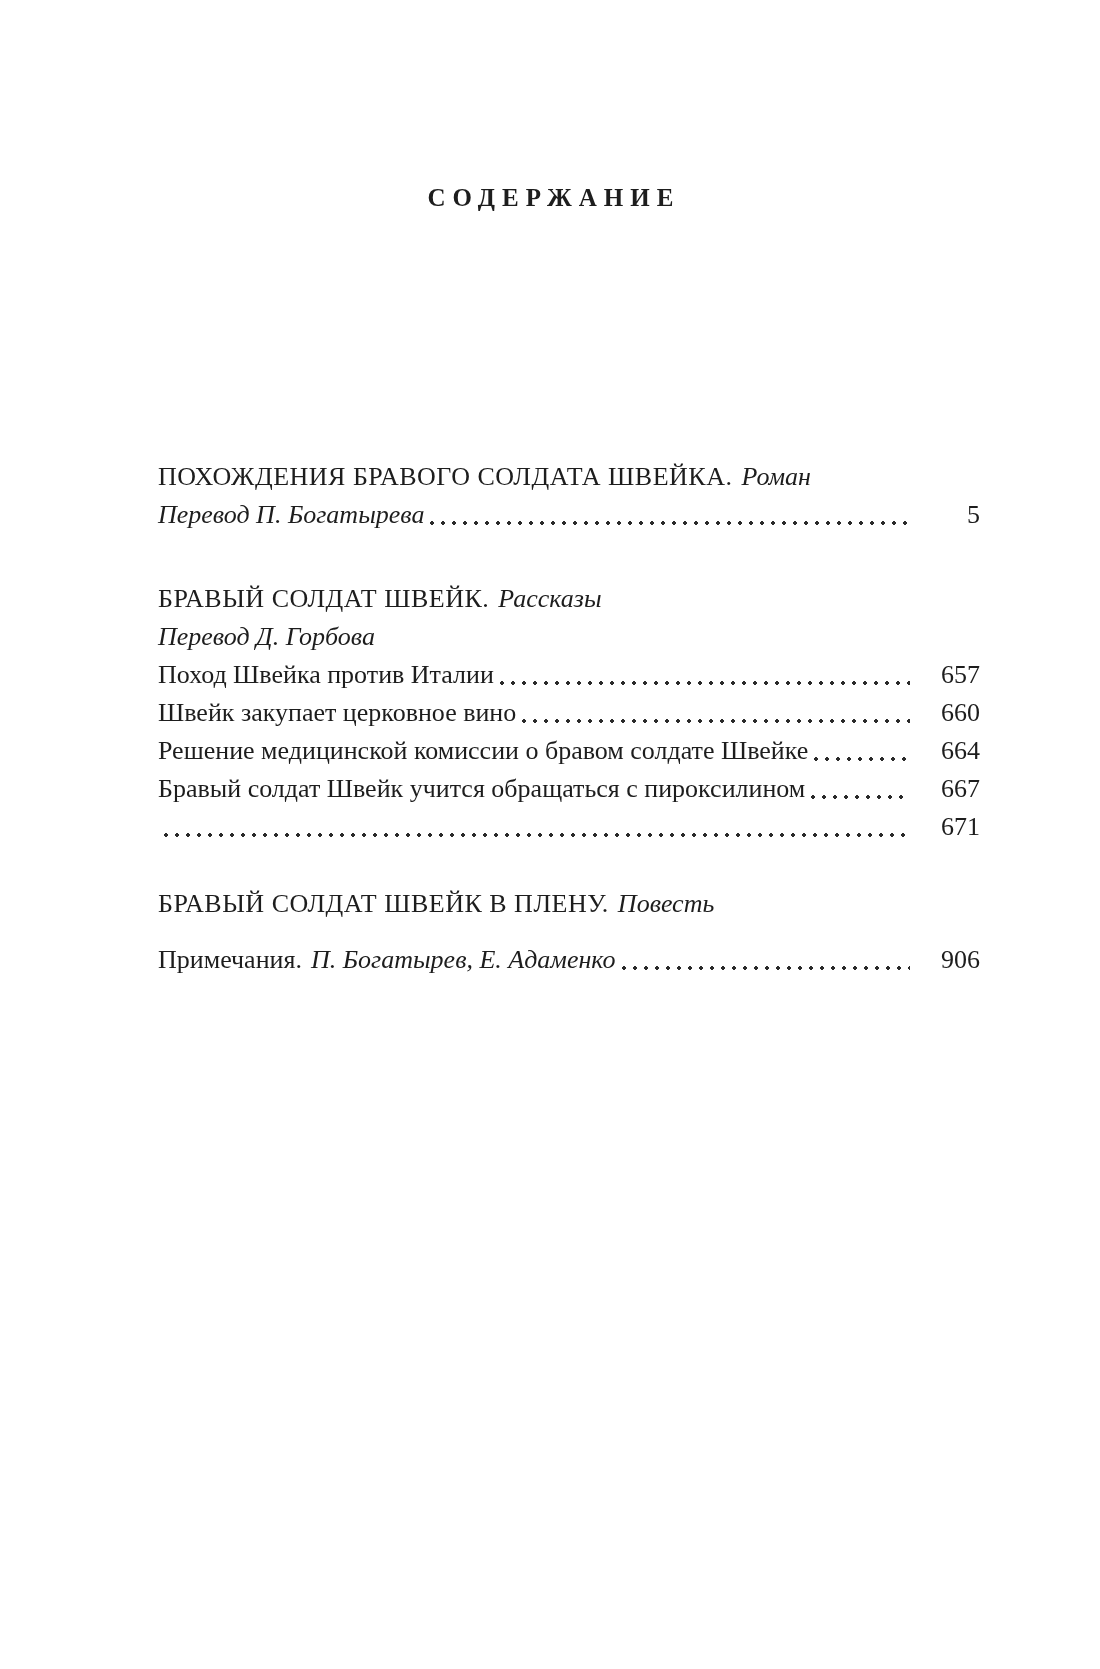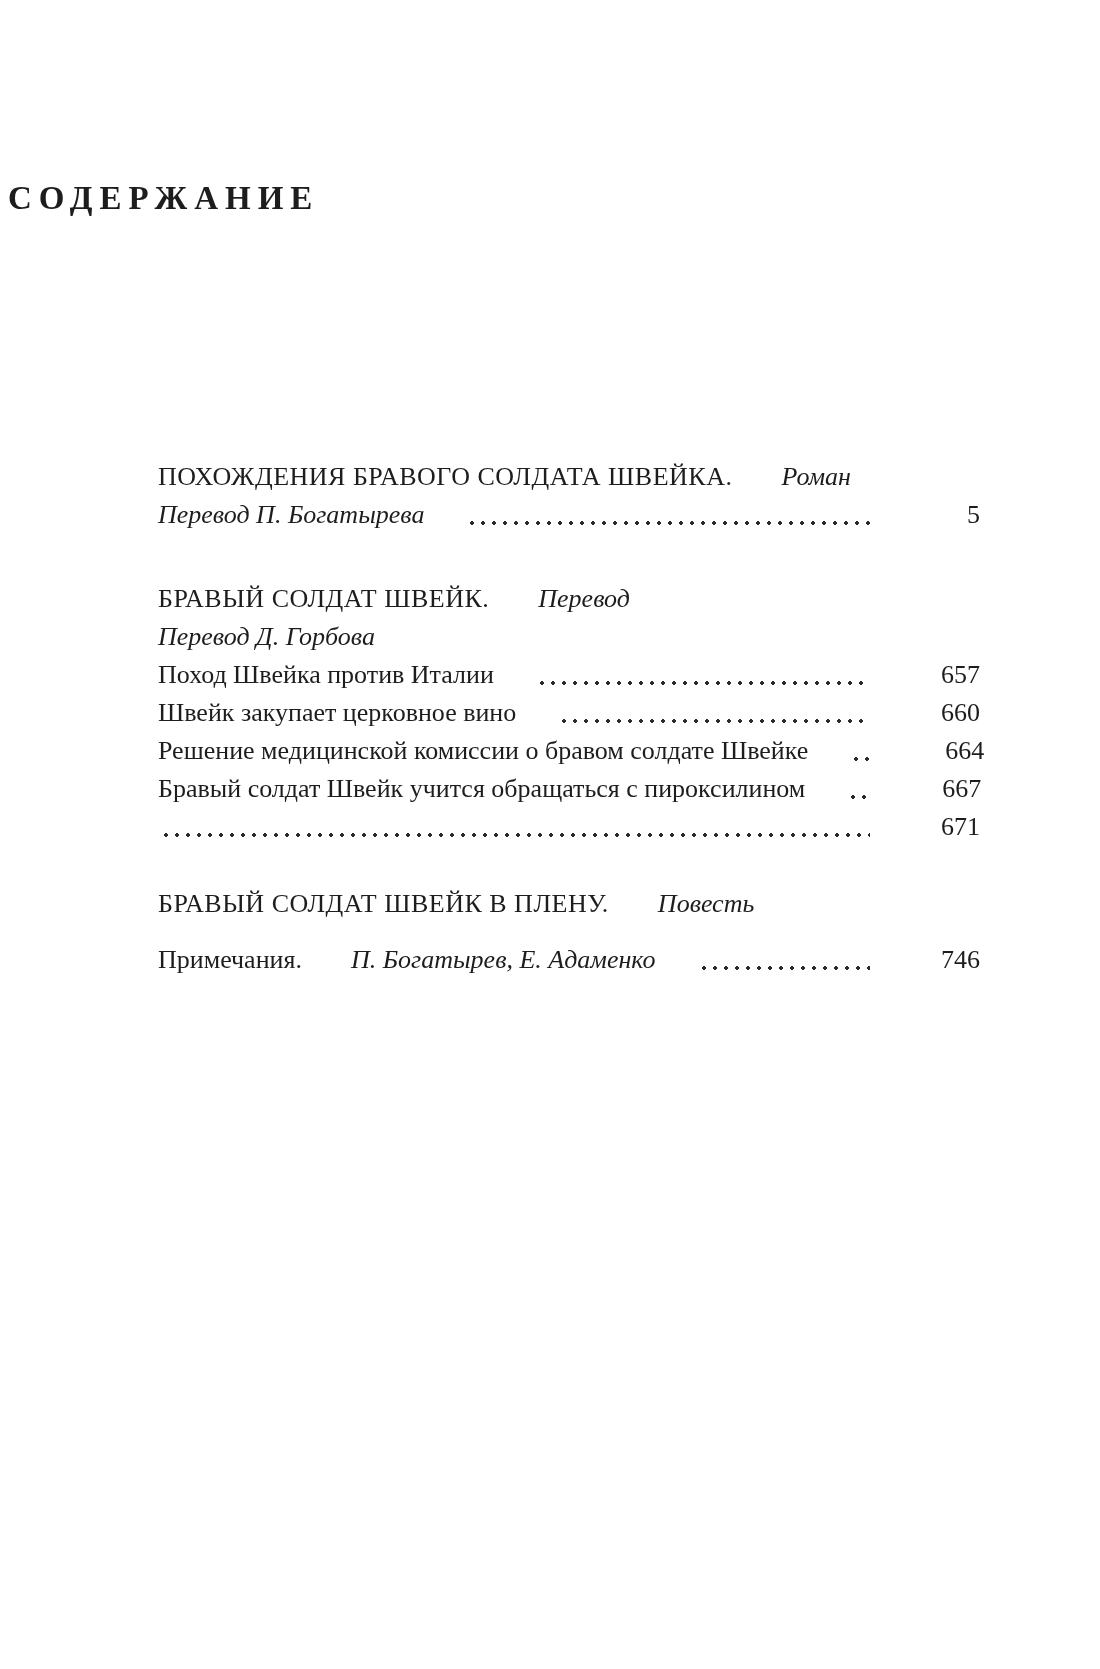--- a/index.html
+++ b/index.html
@@ -8,36 +8,36 @@
   body {
     width:1100px; height:1669px;
     background: var(--bg-color);
     color: var(--text-color);
     font-family: "Liberation Serif", "DejaVu Serif", serif;
     overflow: hidden;
   }
   .page { position:relative; width:1100px; height:1669px; }
   .contents-title {
     margin:178px 0 0 0;
-    font-size:33px;
+    text-align:center;
+    font-size:25px;
     font-weight:bold;
     letter-spacing:7px;
     line-height:40px;
     padding-left:8px;
   }
   .toc {
     margin:240px 120px 0 158px;
   }
   .toc-row {
     display:flex;
     align-items:baseline;
     font-size:26px;
     line-height:38px;
     white-space:nowrap;
-    gap:40px;
   }
   .caps { letter-spacing:0.5px; }
   .italic { font-style:italic; }
   .toc-row .italic:not(:first-child) { margin-left:9px; }
   .leader {
     flex:1 1 auto;
     align-self:flex-end;
     height:4px;
     margin:0 10px 9px 6px;
     background-image: radial-gradient(circle at 2px 2px, var(--dot-color) 1.6px, transparent 2.1px);
@@ -70,21 +70,21 @@
     </div>
 
     <div class="toc-row">
       <span class="italic">Перевод П. Богатырева</span>
       <span class="leader"></span>
       <span class="pagenum">5</span>
     </div>
 
     <div class="toc-row gap-a">
       <span class="caps">БРАВЫЙ СОЛДАТ ШВЕЙК.</span>
-      <span class="italic">Перевод</span>
+      <span class="italic">Рассказы</span>
     </div>
 
     <div class="toc-row">
       <span class="italic">Перевод Д. Горбова</span>
     </div>
 
     <div class="toc-row">
       <span>Поход Швейка против Италии</span>
       <span class="leader"></span>
       <span class="pagenum">657</span>
@@ -116,17 +116,17 @@
     <div class="toc-row gap-b">
       <span class="caps">БРАВЫЙ СОЛДАТ ШВЕЙК В ПЛЕНУ.</span>
       <span class="italic">Повесть</span>
     </div>
 
 
     <div class="toc-row gap-c">
       <span>Примечания.</span>
       <span class="italic">П. Богатырев, Е. Адаменко</span>
       <span class="leader"></span>
-      <span class="pagenum">746</span>
+      <span class="pagenum">906</span>
     </div>
 
   </div>
 </div>
 
 </body></html>

